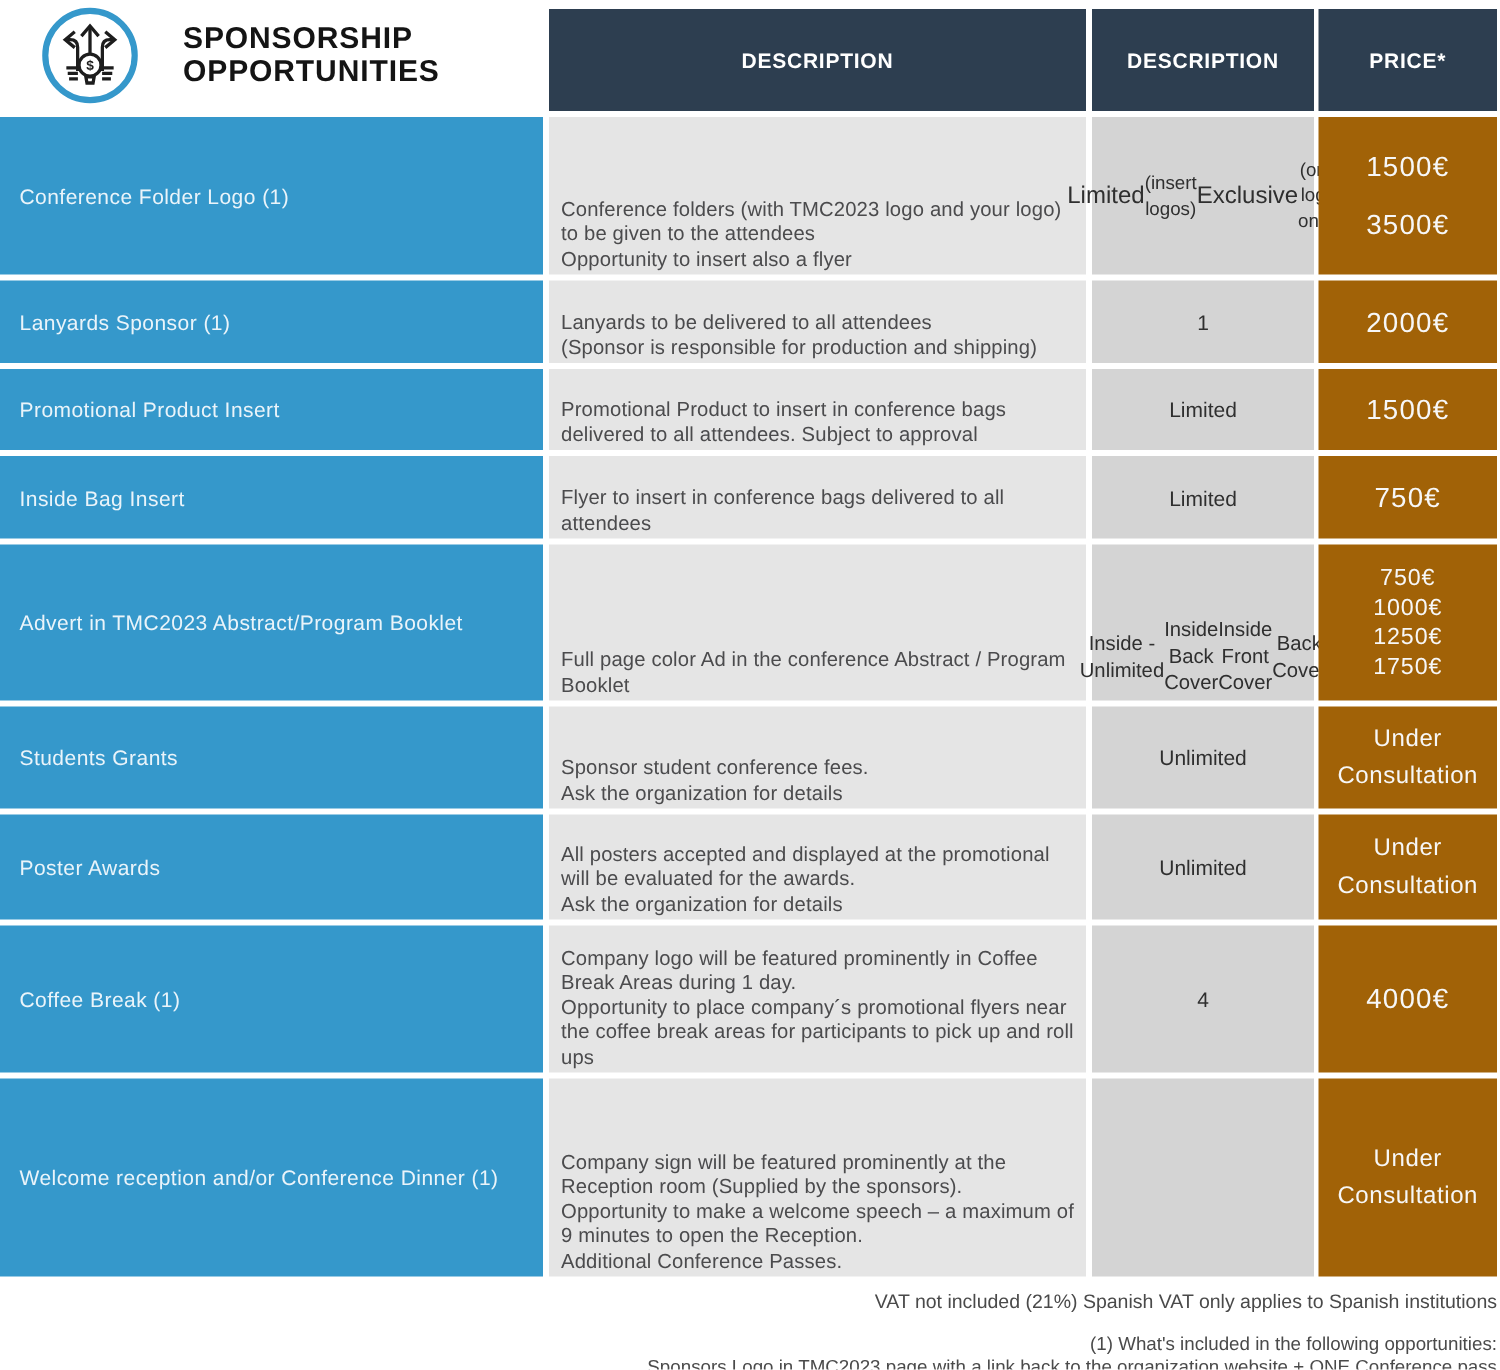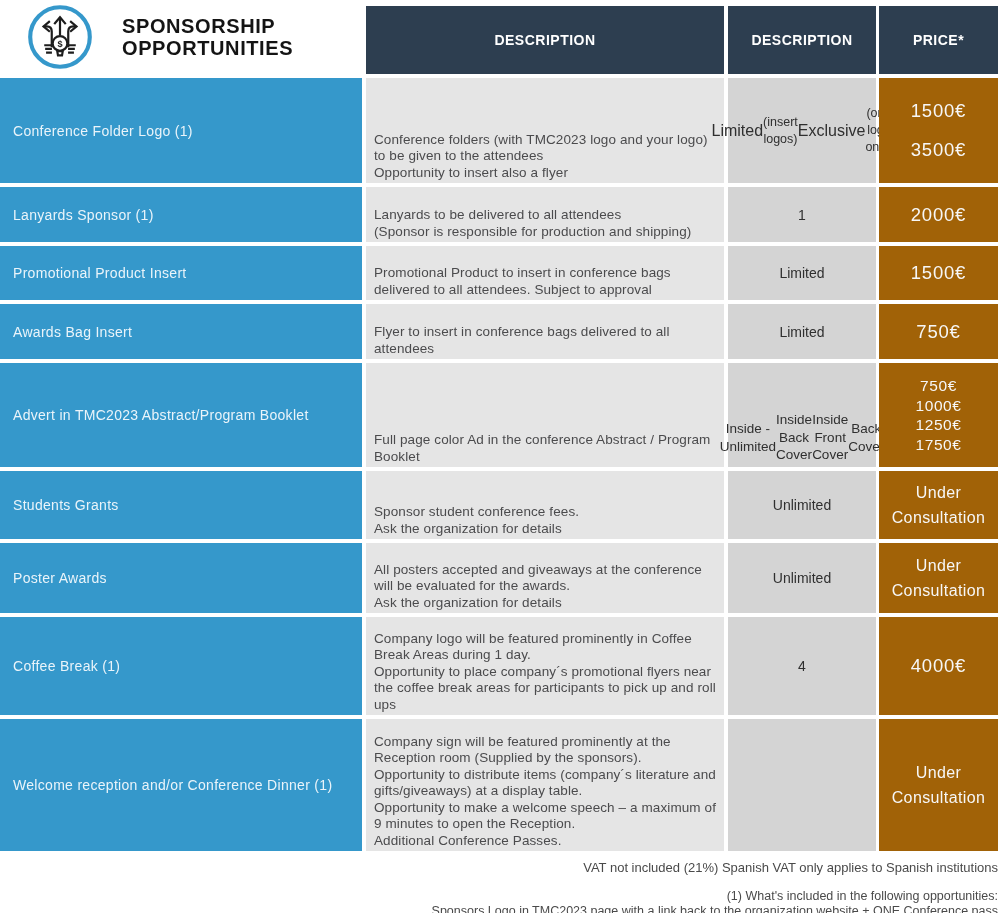--- a/index.html
+++ b/index.html
@@ -151,21 +151,21 @@
     <div class="cell-desc" style="grid-row:4">
       <div>Promotional Product to insert in conference bags delivered to all attendees. Subject to approval</div>
     </div>
     <div class="cell-avail" style="grid-row:4">
       <div>Limited</div>
     </div>
     <div class="cell-price" style="grid-row:4">
       <div>1500€</div>
     </div>
 
-    <div class="cell-item" style="grid-row:5">Awards Bag Insert</div>
+    <div class="cell-item" style="grid-row:5">Inside Bag Insert</div>
     <div class="cell-desc" style="grid-row:5">
       <div>Flyer to insert in conference bags delivered to all attendees</div>
     </div>
     <div class="cell-avail" style="grid-row:5">
       <div>Limited</div>
     </div>
     <div class="cell-price" style="grid-row:5">
       <div>750€</div>
     </div>
 
@@ -193,21 +193,21 @@
     </div>
     <div class="cell-avail" style="grid-row:7">
       <div>Unlimited</div>
     </div>
     <div class="cell-price" style="grid-row:7">
       <div class="price-consult">Under Consultation</div>
     </div>
 
     <div class="cell-item" style="grid-row:8">Poster Awards</div>
     <div class="cell-desc" style="grid-row:8">
-      <div>All posters accepted and giveaways at the conference will be evaluated for the awards.</div>
+      <div>All posters accepted and displayed at the promotional will be evaluated for the awards.</div>
       <div>Ask the organization for details</div>
     </div>
     <div class="cell-avail" style="grid-row:8">
       <div>Unlimited</div>
     </div>
     <div class="cell-price" style="grid-row:8">
       <div class="price-consult">Under Consultation</div>
     </div>
 
     <div class="cell-item" style="grid-row:9">Coffee Break (1)</div>
@@ -218,21 +218,20 @@
     <div class="cell-avail" style="grid-row:9">
       <div>4</div>
     </div>
     <div class="cell-price" style="grid-row:9">
       <div>4000€</div>
     </div>
 
     <div class="cell-item" style="grid-row:10">Welcome reception and/or Conference Dinner (1)</div>
     <div class="cell-desc" style="grid-row:10">
       <div>Company sign will be featured prominently at the Reception room (Supplied by the sponsors).</div>
-      <div>Opportunity to distribute items (company´s literature and gifts/giveaways) at a display table.</div>
       <div>Opportunity to make a welcome speech – a maximum of 9 minutes to open the Reception.</div>
       <div>Additional Conference Passes.</div>
     </div>
     <div class="cell-avail" style="grid-row:10"></div>
     <div class="cell-price" style="grid-row:10">
       <div class="price-consult">Under Consultation</div>
     </div>
 
   </div>
 

